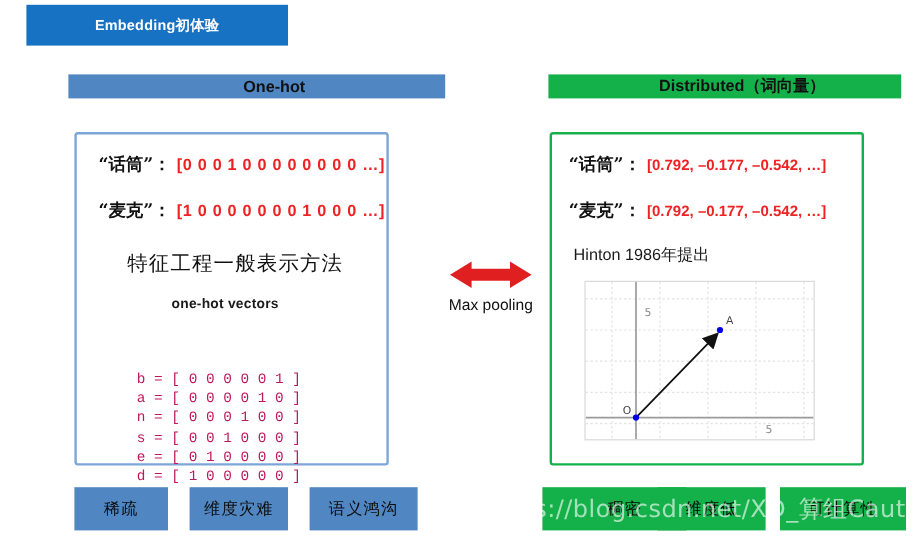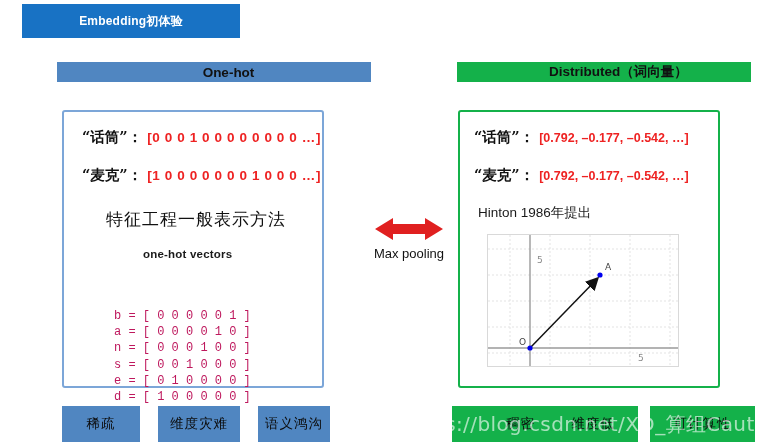--- a/index.html
+++ b/index.html
@@ -87,21 +87,21 @@
   
   .chip{
     position:absolute;height:36px;display:flex;align-items:center;justify-content:center;
     font-size:13.5px;color:#0c0c0c;
     font-family:"DejaVu Serif","Liberation Serif",serif;letter-spacing:1px;
   }
   .chip.blue{background:#5086c1;}
   .chip.green{background:#14b14a;}
   .b1{left:62px;top:406px;width:78px;}
   .b2{left:158px;top:406px;width:82px;}
-  .b3{left:258px;top:406px;width:72px;}
+  .b3{left:258px;top:406px;width:90px;}
   .g1{left:452px;top:406px;width:103px;padding-left:17px;}
   .g2{left:548px;top:406px;width:90px;}
   .g3{left:650px;top:406px;width:105px;}
 
   
   .watermark{
     position:absolute;left:140px;top:404px;width:640px;height:40px;
     display:flex;align-items:center;justify-content:flex-end;
     font-size:20px;color:rgba(255,255,255,.62);
     letter-spacing:.4px;pointer-events:none;white-space:nowrap;

